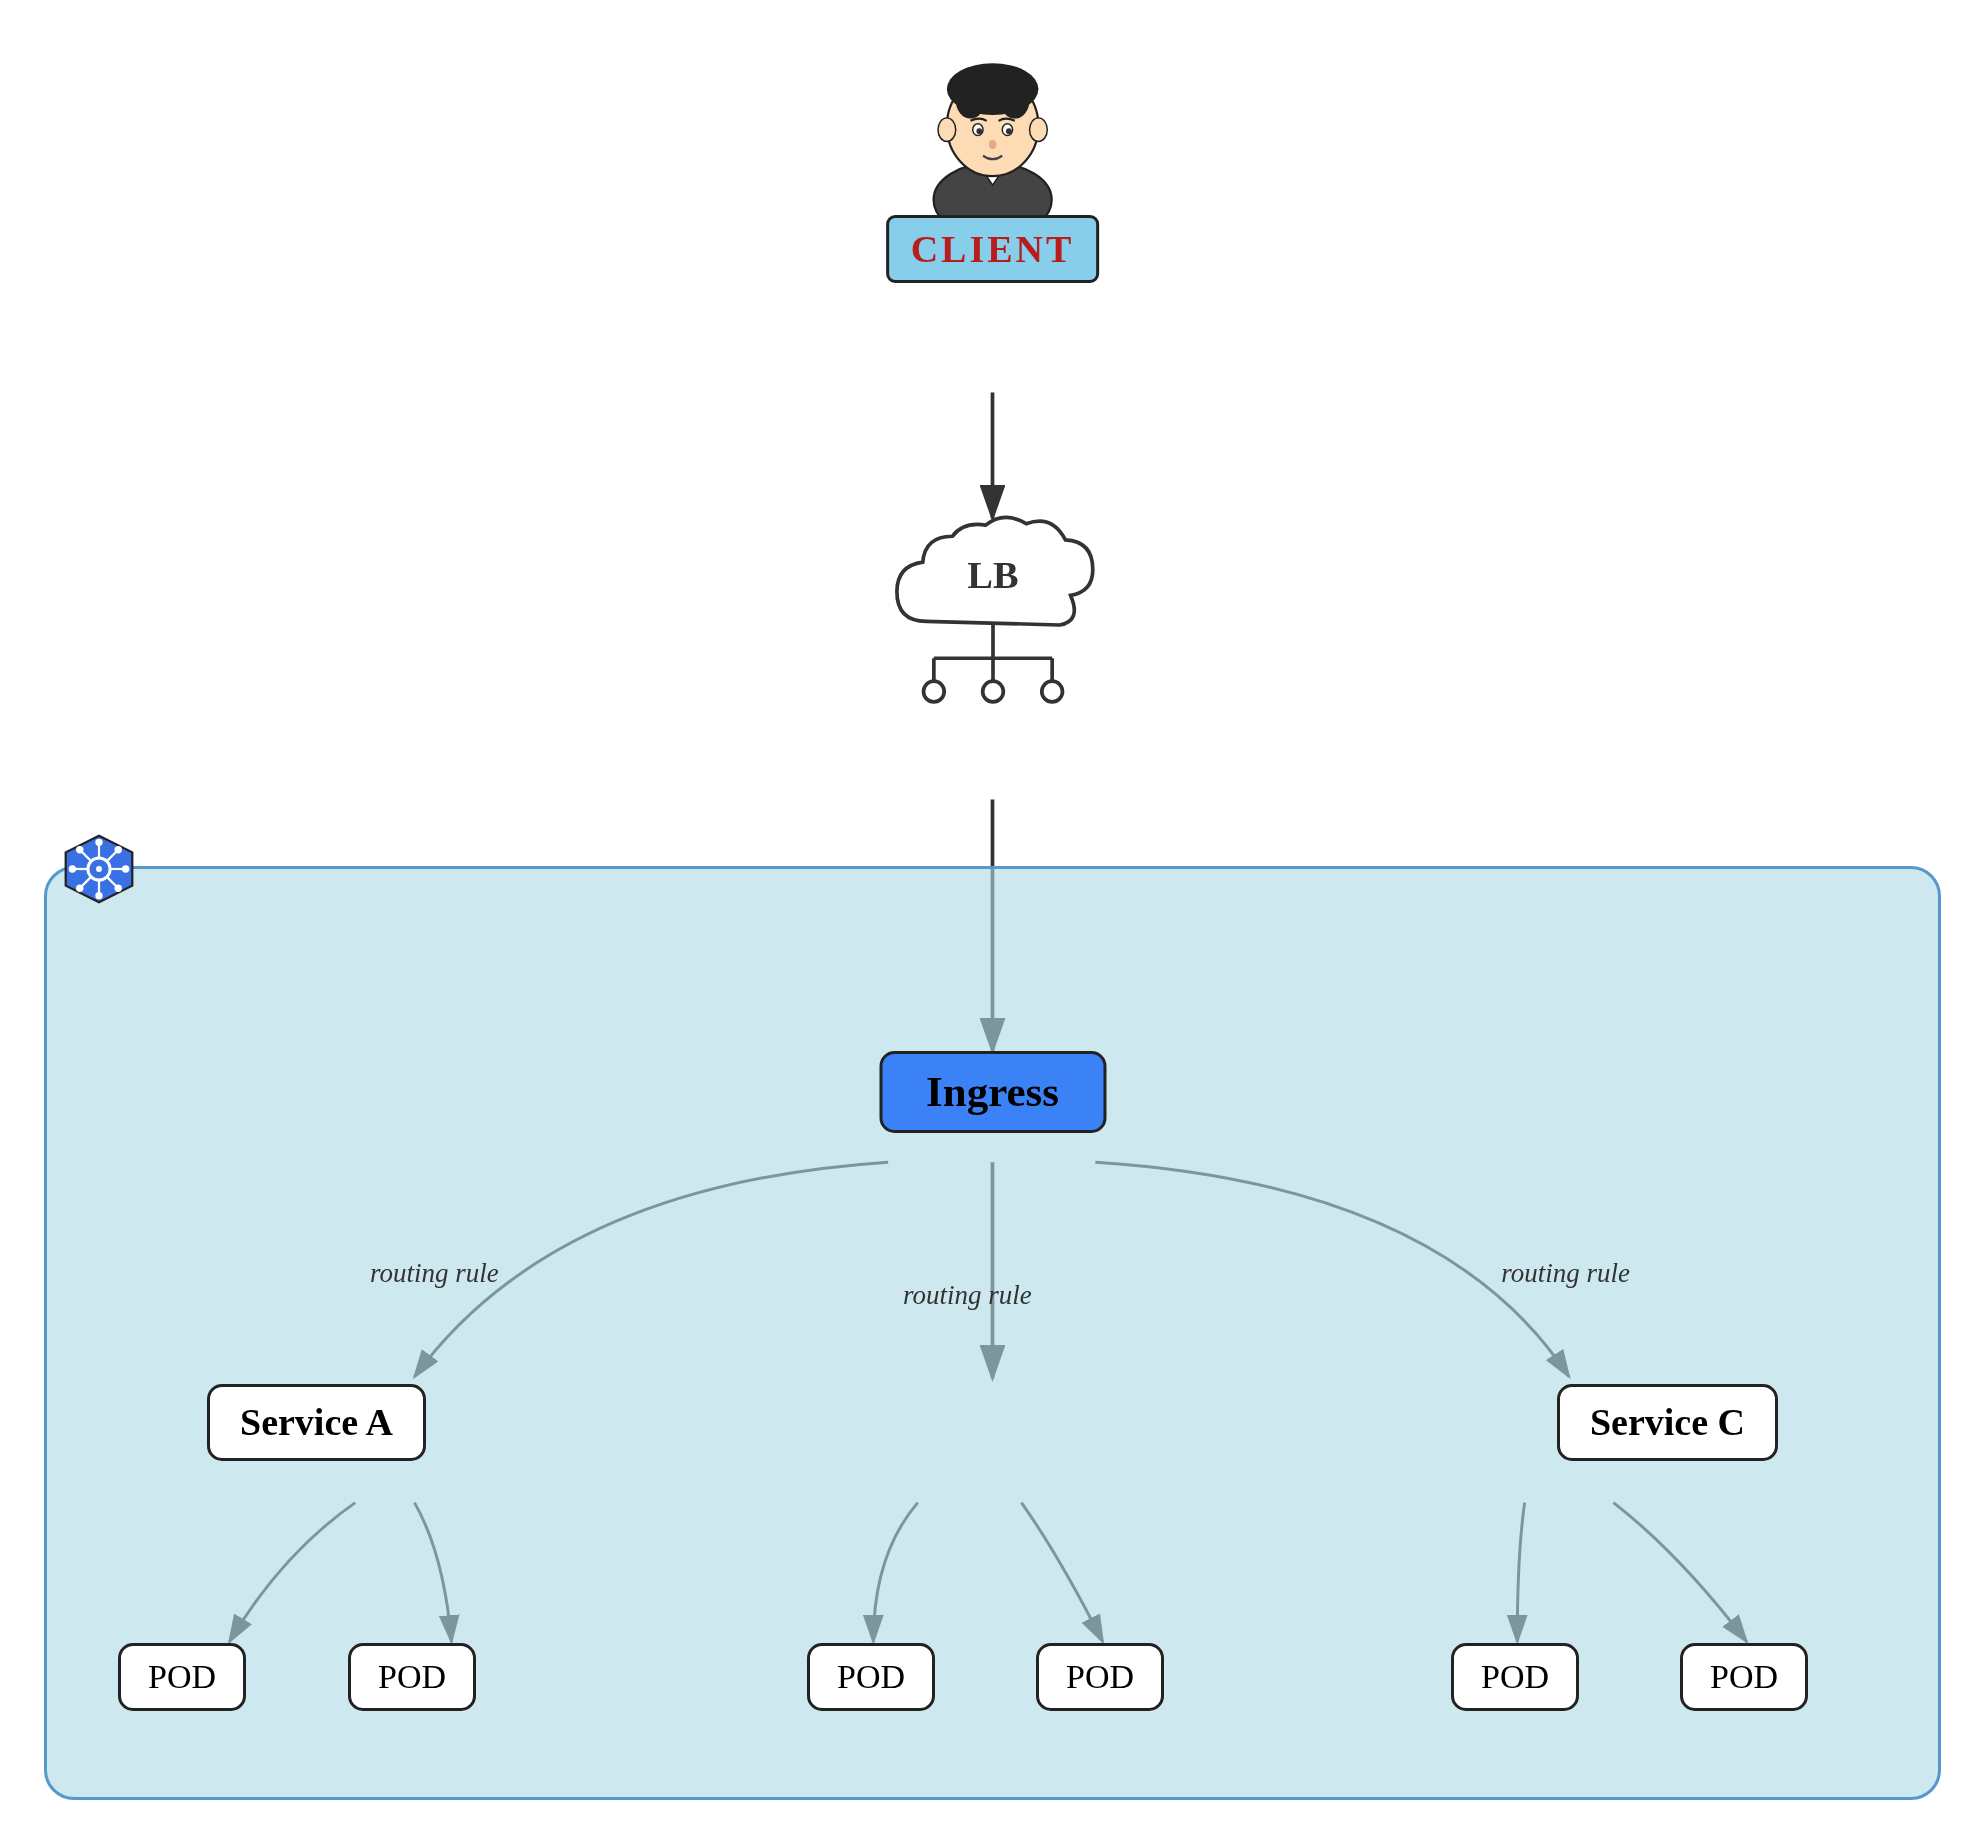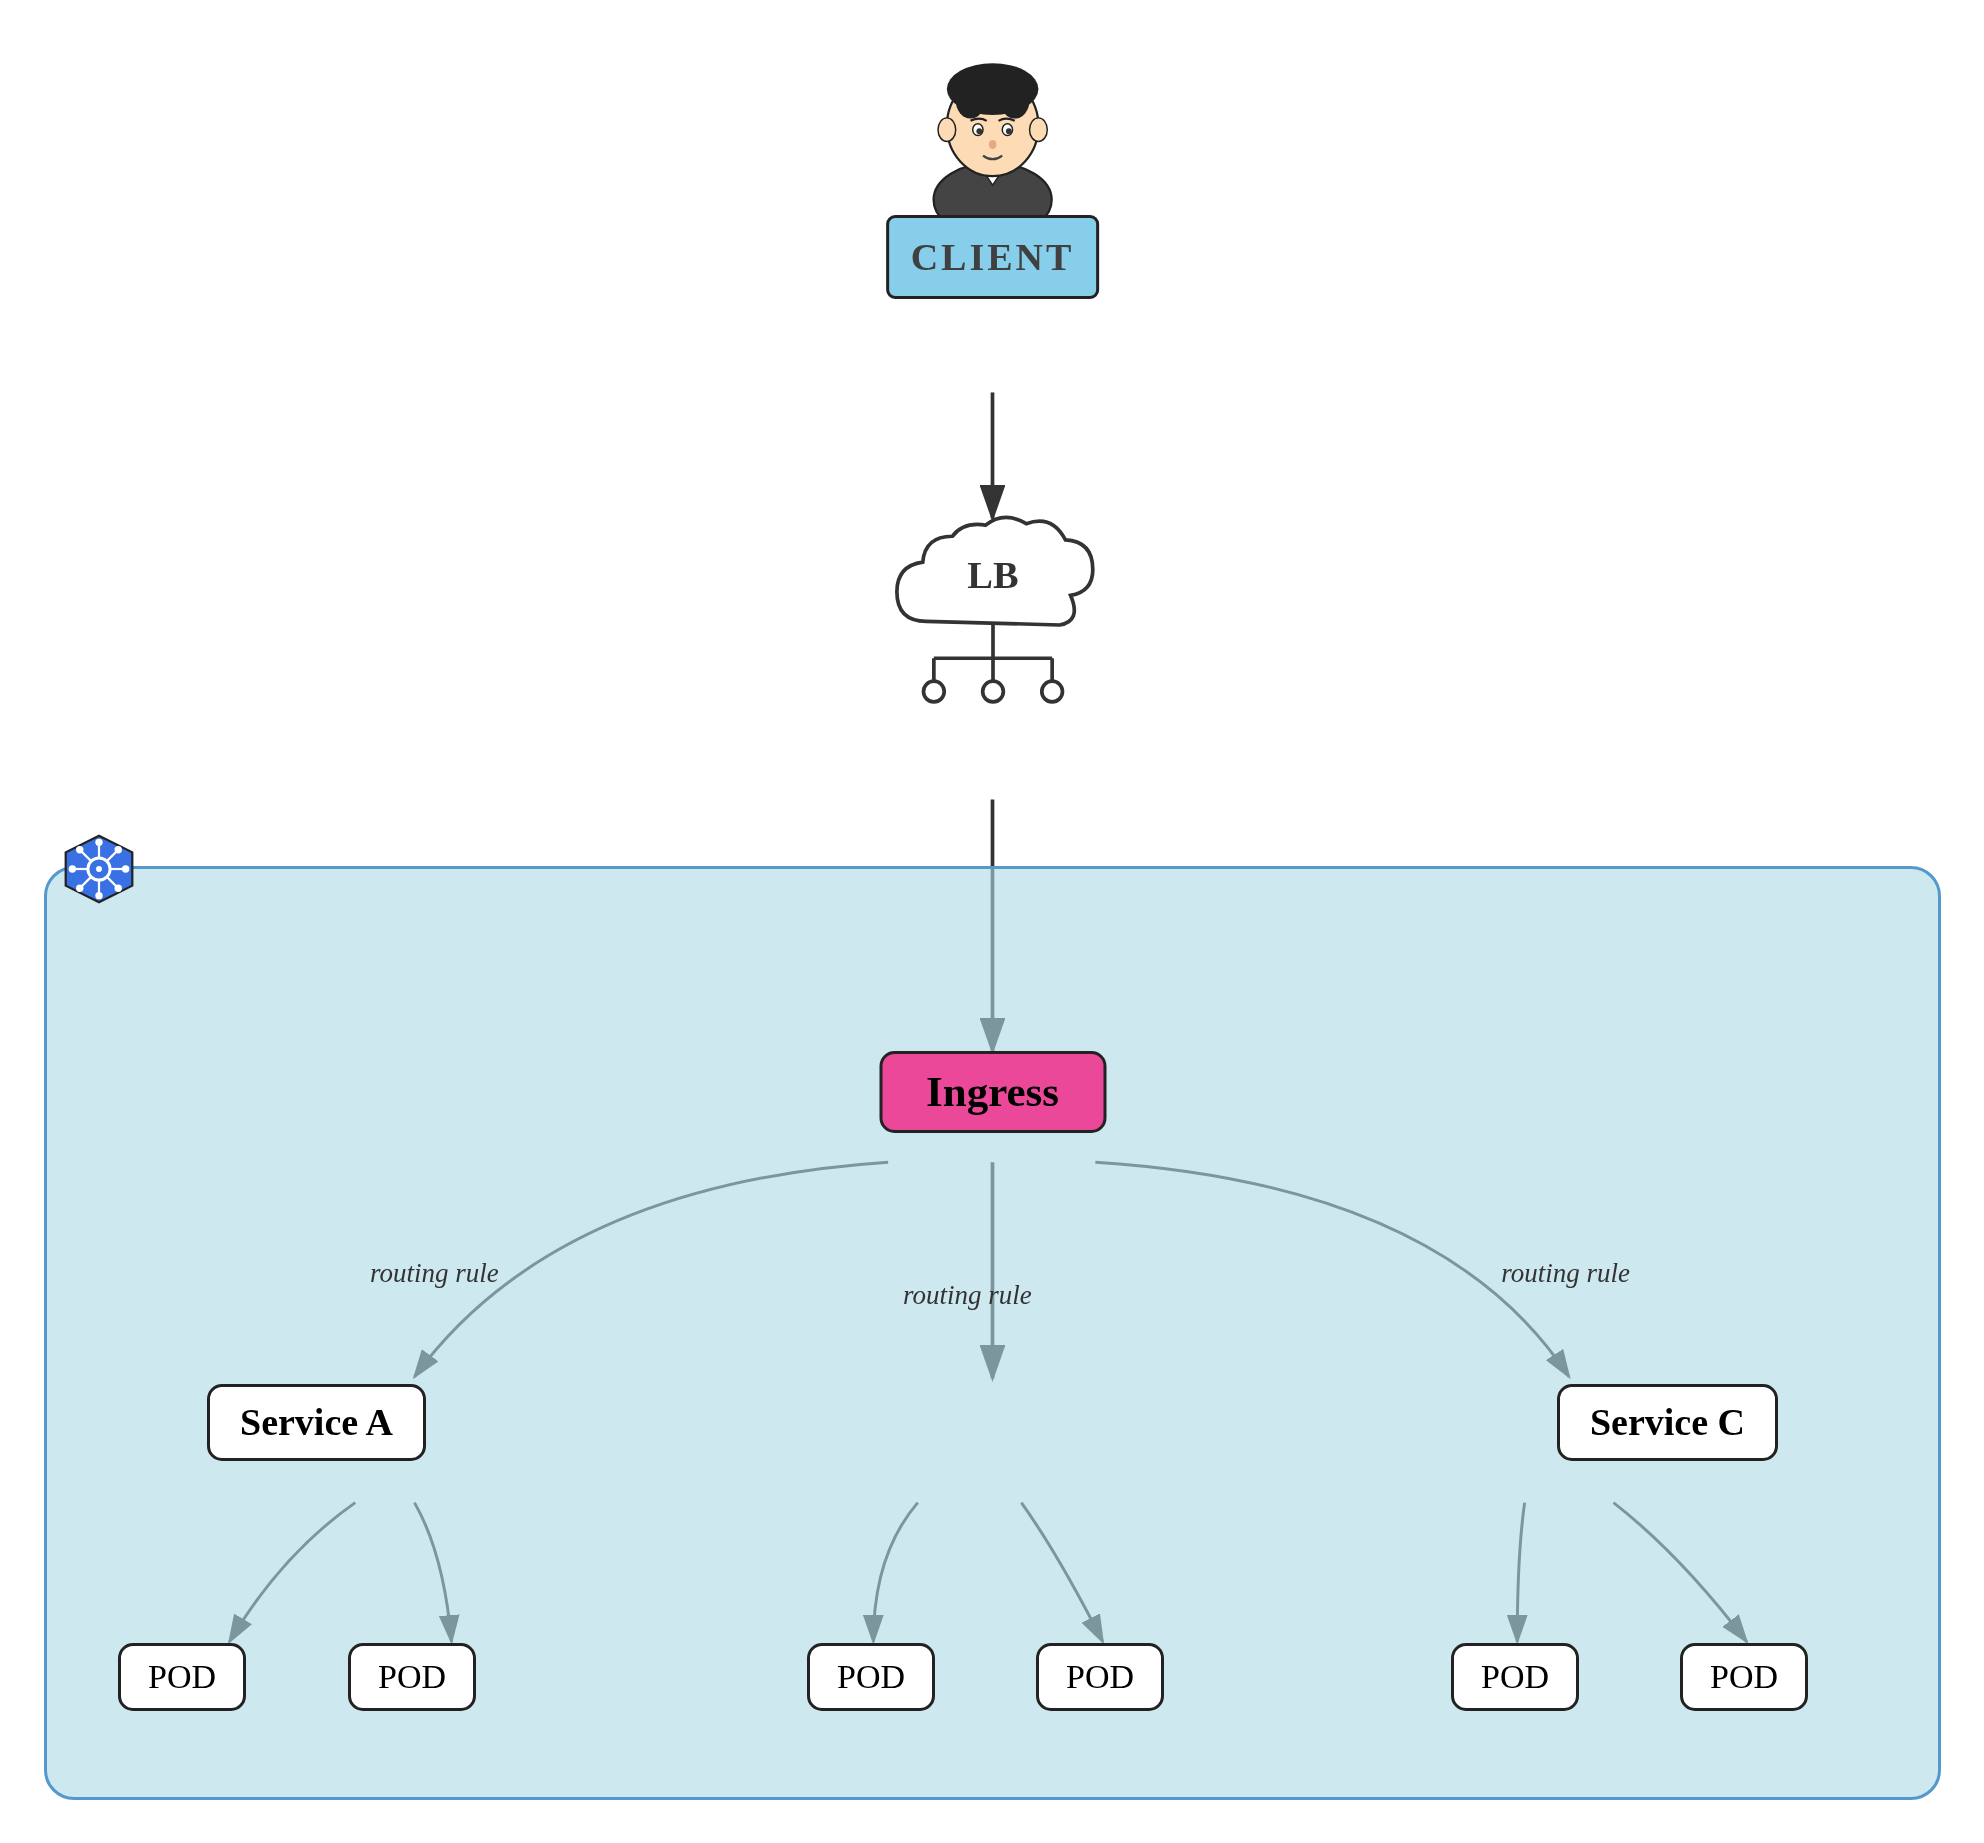--- a/index.html
+++ b/index.html
@@ -26,25 +26,25 @@
       transform: translateX(-50%);
       display: flex;
       flex-direction: column;
       align-items: center;
     }
 
     .client-label {
       background: #87CEEB;
       border: 3px solid #222;
       border-radius: 9px;
-      padding: 17px 22px;
+      padding: 9px 22px;
       font-size: 38px;
       font-weight: bold;
       letter-spacing: 3px;
-      color: #404040;
+      color: #b91c1c;
       margin-top: -7.4px;
     }
 
     
     .lb-section {
       position: absolute;
       top: 466px;
       left: 50%;
       transform: translateX(-50%);
       display: flex;
@@ -72,21 +72,21 @@
       width: 74px;
       height: 74px;
     }
 
     
     .ingress-box {
       position: absolute;
       top: 1051px;
       left: 50%;
       transform: translateX(-50%);
-      background: #ec4899;
+      background: #3b82f6;
       border: 3px solid #222;
       border-radius: 15px;
       padding: 13.3px 44px;
       font-size: 43px;
       font-weight: bold;
       white-space: nowrap;
     }
 
     
     .service-box {

